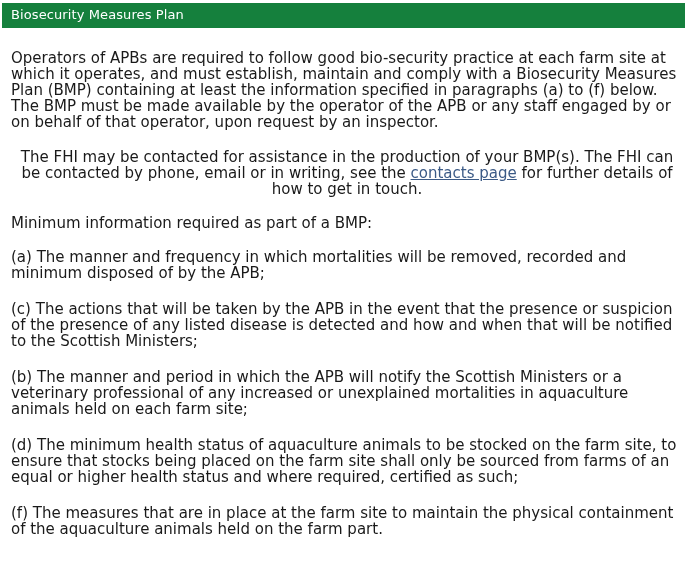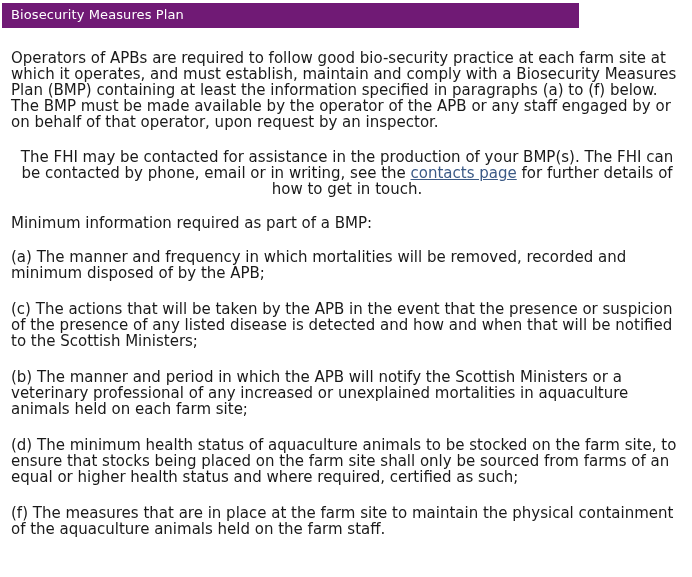--- a/index.html
+++ b/index.html
@@ -12,23 +12,23 @@
       height: 577px;
       position: relative;
       overflow: hidden;
       font-family: "DejaVu Sans", sans-serif;
       color: #1a1a1a;
     }
     .header-bar {
       position: absolute;
       left: 2px;
       top: 3px;
-      width: 577px;
+      width: 683px;
       height: 25px;
-      background: #701a75;
+      background: #15803d;
       box-sizing: border-box;
     }
     .header-title {
       position: absolute;
       left: 9px;
       top: 4px;
       font-size: 13px;
       color: #ffffff;
       letter-spacing: 0.1px;
       white-space: nowrap;
@@ -65,14 +65,14 @@
   <p class="para intro">Operators of APBs are required to follow good bio-security practice at each farm site at which it operates, and must establish, maintain and comply with a Biosecurity Measures Plan (BMP) containing at least the information specified in paragraphs (a) to (f) below. The BMP must be made available by the operator of the APB or any staff engaged by or on behalf of that operator, upon request by an inspector.</p>
 
   <p class="para fhi"><span>The FHI may be contacted for assistance in the production of your BMP(s). The FHI can be contacted by phone, email or in writing, see the </span><a class="link" href="#">contacts page</a><span> for further details of how to get in touch.</span></p>
 
   <p class="para minimum">Minimum information required as part of a BMP:</p>
 
   <p class="item">(a) The manner and frequency in which mortalities will be removed, recorded and minimum disposed of by the APB;</p>
   <p class="item">(c) The actions that will be taken by the APB in the event that the presence or suspicion of the presence of any listed disease is detected and how and when that will be notified to the Scottish Ministers;</p>
   <p class="item">(b) The manner and period in which the APB will notify the Scottish Ministers or a veterinary professional of any increased or unexplained mortalities in aquaculture animals held on each farm site;</p>
   <p class="item">(d) The minimum health status of aquaculture animals to be stocked on the farm site, to ensure that stocks being placed on the farm site shall only be sourced from farms of an equal or higher health status and where required, certified as such;</p>
-  <p class="item">(f) The measures that are in place at the farm site to maintain the physical containment of the aquaculture animals held on the farm staff.</p>
+  <p class="item">(f) The measures that are in place at the farm site to maintain the physical containment of the aquaculture animals held on the farm part.</p>
 </div>
 
 </body></html>

